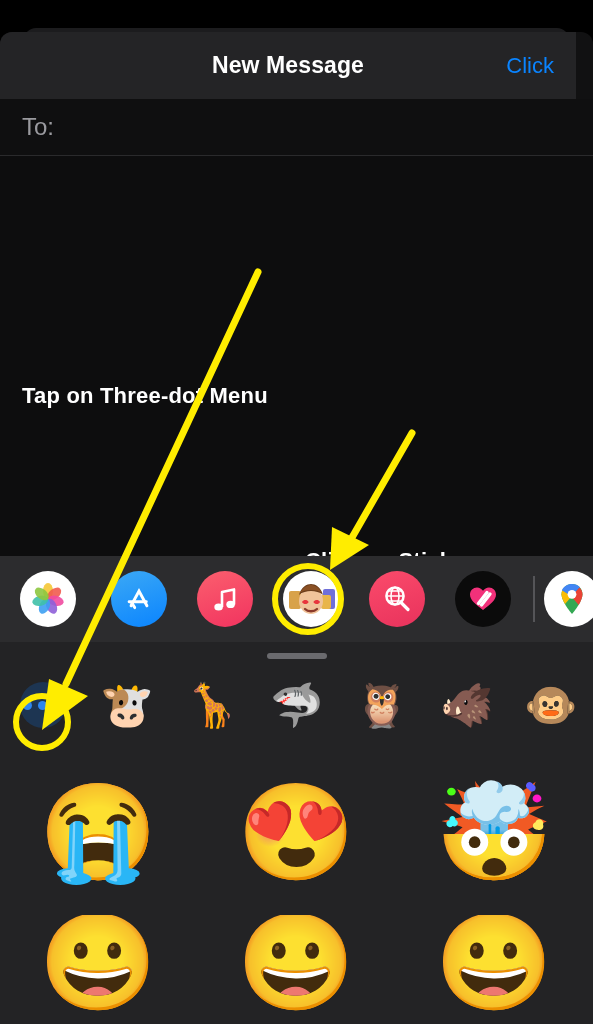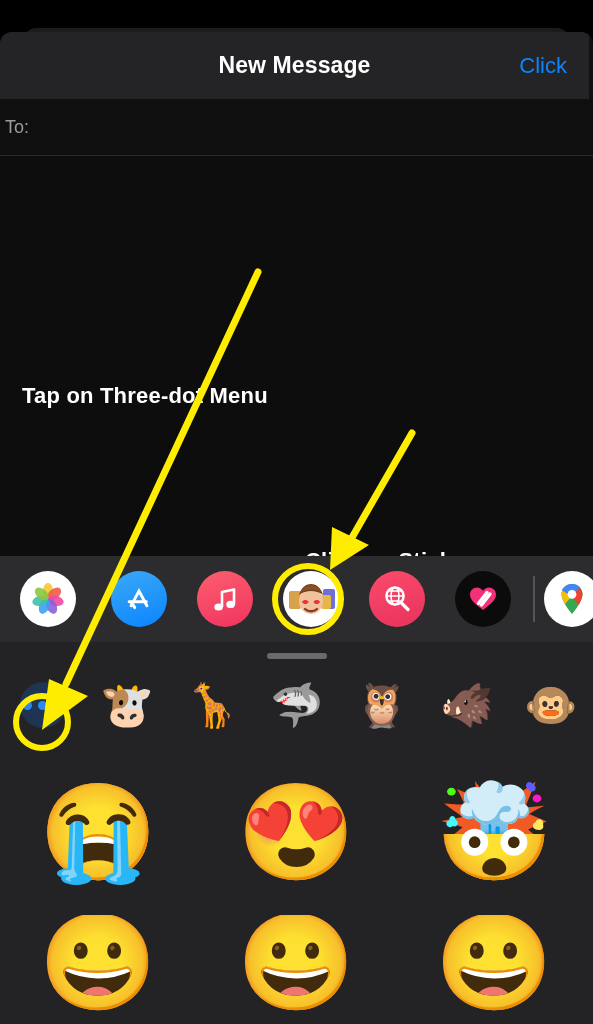--- a/index.html
+++ b/index.html
@@ -23,41 +23,41 @@
   }
   .sheet {
     position: absolute; left: 0; top: 32px; right: 0; bottom: 0;
     background: #111112;
     border-radius: 12px 12px 0 0;
     overflow: hidden;
   }
 
   
   .navbar {
-    position: absolute; left: 0; top: 0; right: 4px; height: 67px;
+    position: absolute; left: 0; top: 0; right: 17px; height: 67px;
     background: #242426;
     display: flex; align-items: center; justify-content: center;
   }
   .nav-title {
     color: #ffffff; font-size: 23px; font-weight: bold;
     letter-spacing: 0.1px;
   }
   .nav-cancel {
     position: absolute; right: 22px; top: 50%; transform: translateY(-50%);
     color: #0a84ff; font-size: 22px; font-weight: 400;
   }
 
   
   .to-row {
     position: absolute; left: 0; top: 67px; right: 0; height: 57px;
     background: #0f0f10;
     border-bottom: 1px solid #2a2a2c;
     display: flex; align-items: center;
   }
-  .to-label { color: #9a9a9f; font-size: 18px; margin-left: 5px; }
+  .to-label { color: #9a9a9f; font-size: 24px; margin-left: 22px; }
   .to-input {
     flex: 1; background: transparent; border: none; outline: none;
     color: #fff; font-size: 18px; margin-left: 6px;
     font-family: "Liberation Sans", sans-serif;
   }
 
   
   .canvas {
     position: absolute; left: 0; top: 124px; right: 0; bottom: 0;
     background: #0d0d0e;

